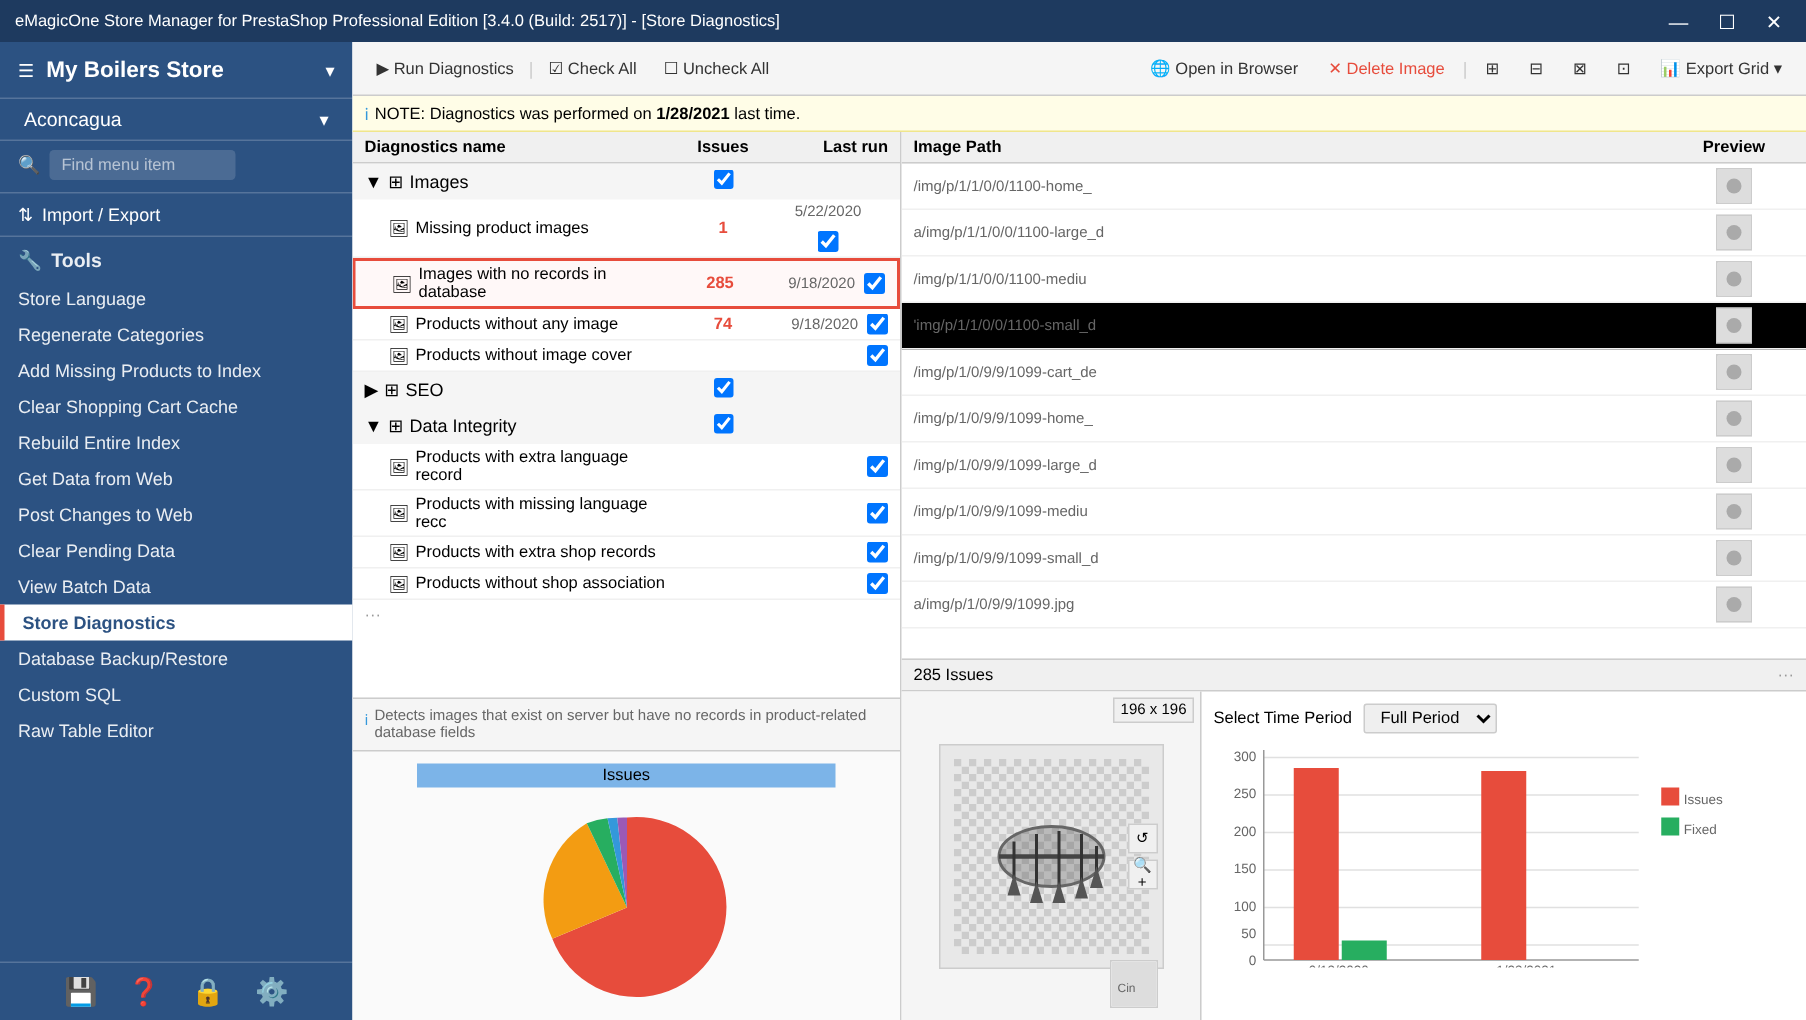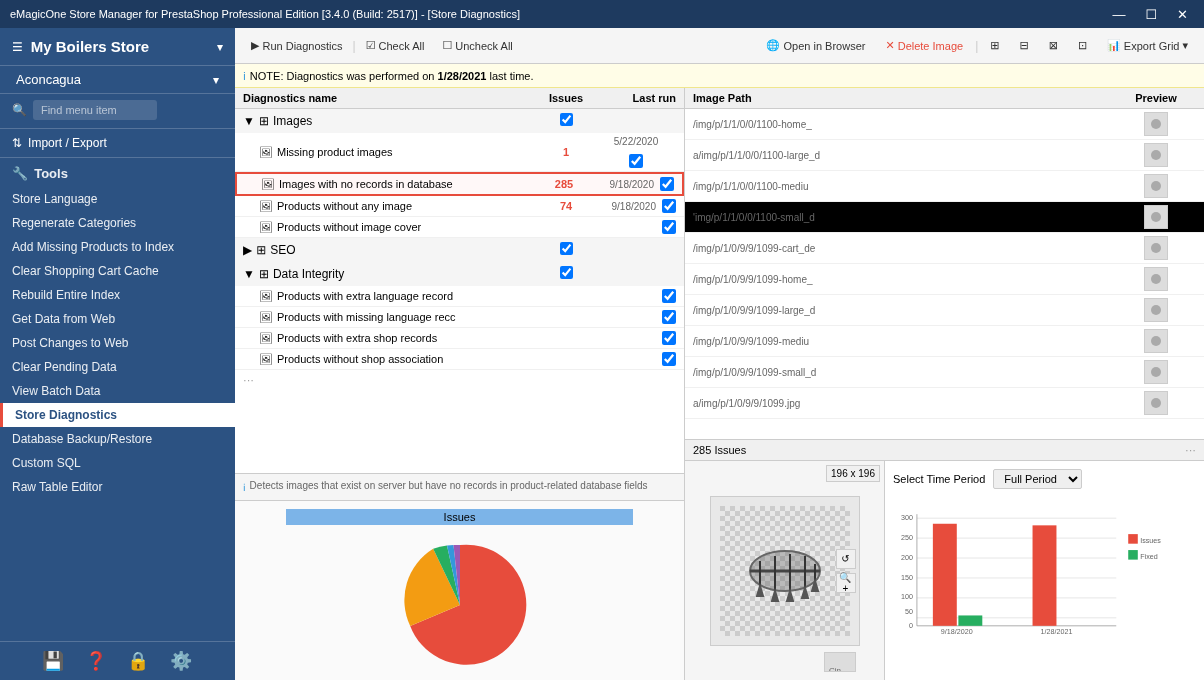--- a/index.html
+++ b/index.html
@@ -35,21 +35,21 @@
     .main-panel { flex: 1; display: flex; flex-direction: column; background: white; overflow: hidden; }
     
     
     .diag-toolbar { background: #f5f5f5; border-bottom: 1px solid #ccc; height: 36px; display: flex; align-items: center; padding: 0 8px; gap: 2px; }
     .diag-btn { display: flex; align-items: center; gap: 3px; background: none; border: none; cursor: pointer; padding: 3px 8px; font-size: 11px; color: #333; border-radius: 2px; }
 
     
     .split-view { display: flex; flex: 1; overflow: hidden; }
     
     
-    .diag-list { width: 450px; border-right: 1px solid #ccc; display: flex; flex-direction: column; flex-shrink: 0; }
+    .diag-list { width: 366px; border-right: 1px solid #ccc; display: flex; flex-direction: column; flex-shrink: 0; }
     .diag-table-header { display: grid; grid-template-columns: 1fr 60px 80px; padding: 4px 8px; background: #f0f0f0; border-bottom: 1px solid #ccc; font-weight: 600; font-size: 11px; }
     .diag-content { flex: 1; overflow-y: auto; }
     .diag-group-header { display: grid; grid-template-columns: 1fr 60px 80px; padding: 4px 8px; background: #f5f5f5; cursor: pointer; align-items: center; }
     .diag-row { display: grid; grid-template-columns: 1fr 60px 80px; padding: 3px 8px 3px 24px; align-items: center; cursor: pointer; border-bottom: 1px solid #f0f0f0; }
     .diag-row.highlighted { background: #e8f4fd; border: 2px solid #e74c3c; }
     .diag-name { font-size: 11px; display: flex; align-items: center; gap: 4px; }
     .diag-issues { font-size: 11px; color: #e74c3c; font-weight: bold; text-align: center; }
     .diag-issues.zero { color: #27ae60; }
     .diag-date { font-size: 10px; color: #666; text-align: right; }
     .info-bar { padding: 6px 8px; background: #f5f5f5; border-top: 1px solid #ccc; font-size: 10px; color: #666; display: flex; align-items: flex-start; gap: 4px; }
@@ -519,21 +519,21 @@
                       <polygon points="75,55 72,65 78,65" fill="#555"></polygon>
                     </g>
                   </svg>
                 </div>
                 <div class="preview-controls">
                   <button class="preview-ctrl-btn">↺</button>
                   <button class="preview-ctrl-btn">🔍+</button>
                 </div>
               </div>
 
-              <div style="position:absolute;bottom:8px;right:28px;width:32px;height:20px;background:#fff;border:1px solid #ccc;overflow:hidden;">
+              <div style="position:absolute;bottom:8px;right:28px;width:32px;height:32px;background:#fff;border:1px solid #ccc;overflow:hidden;">
                 <svg width="32" height="32">
                   <rect width="32" height="32" fill="#ddd"></rect>
                   <text x="4" y="20" font-size="8" fill="#666">Cin</text>
                 </svg>
               </div>
             </div>
 
             <div class="bar-chart-area">
               <div class="bar-chart-controls">
                 <span>Select Time Period</span>

